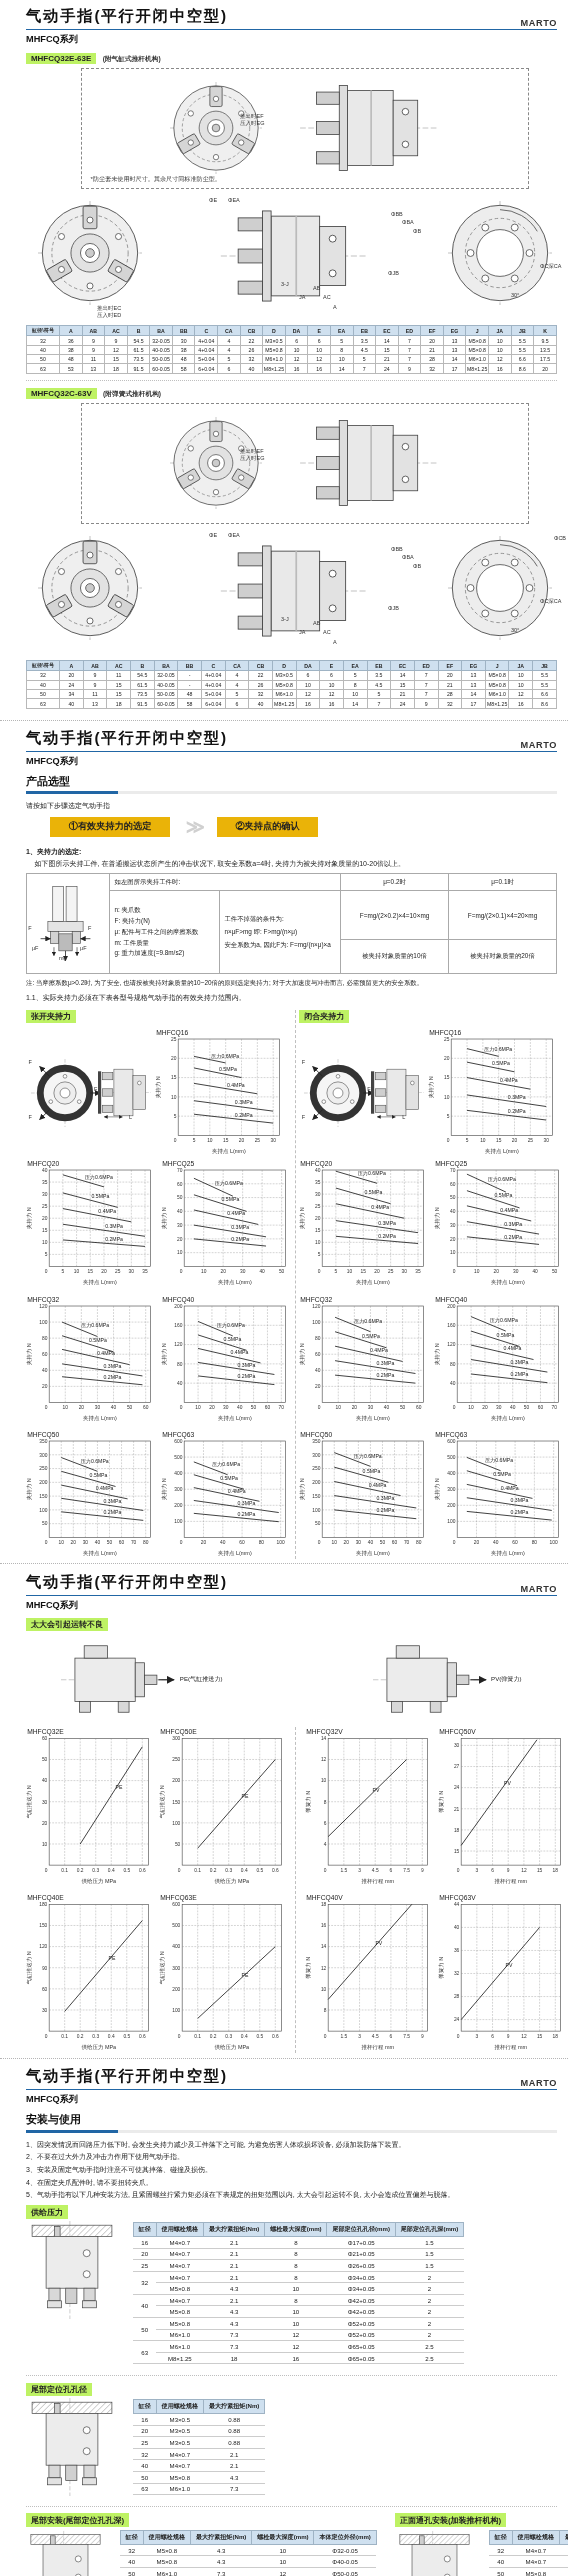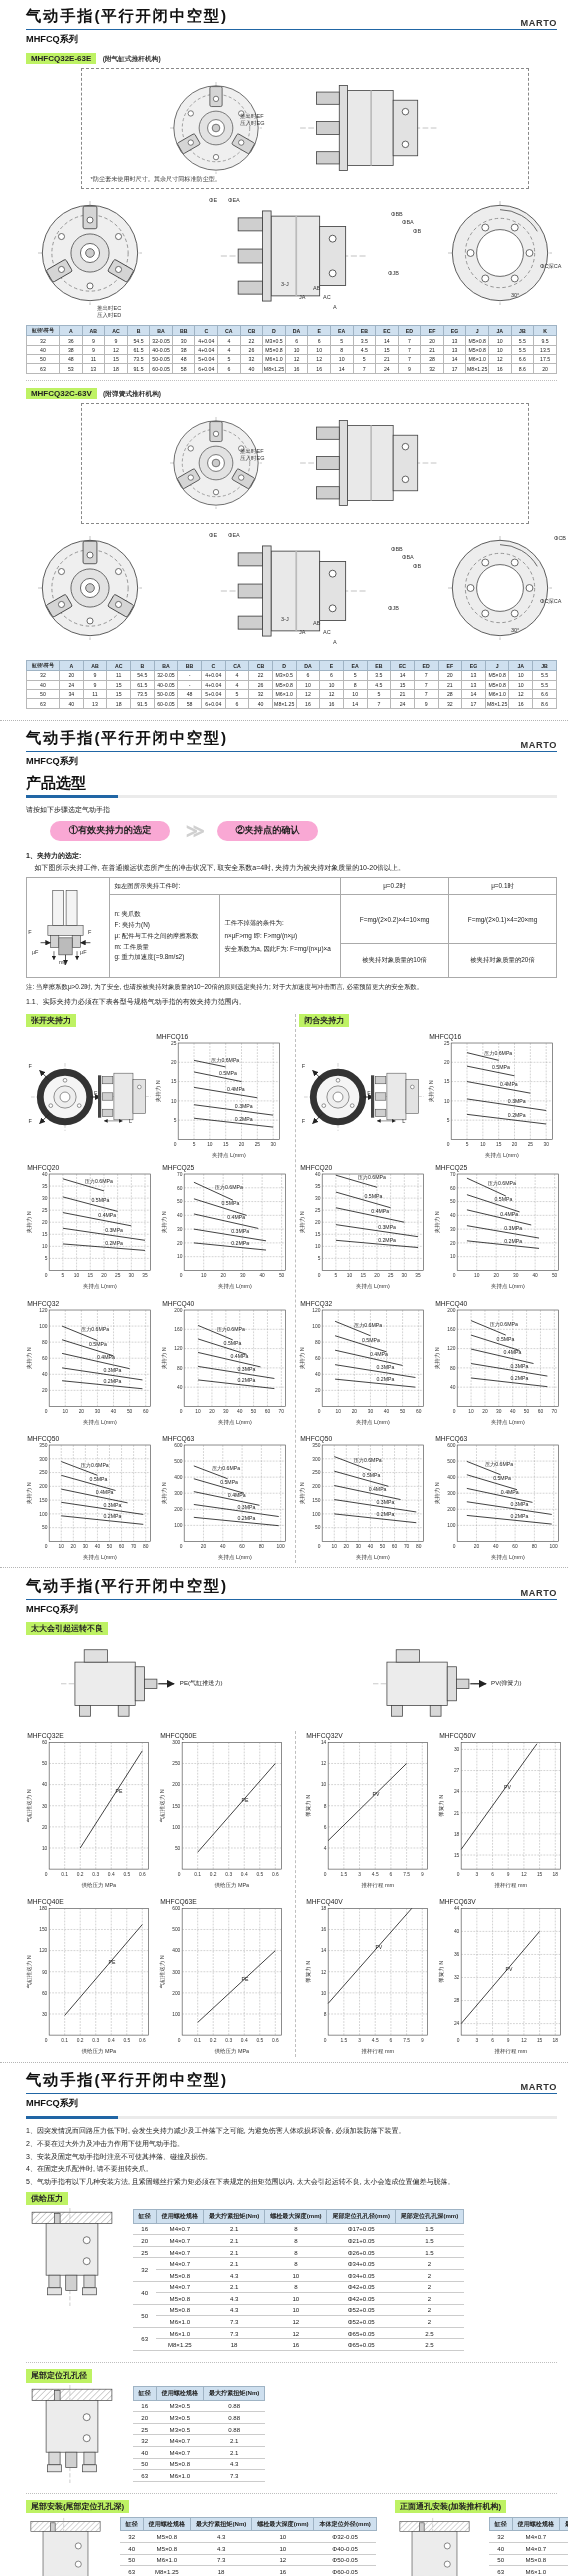--- a/index.html
+++ b/index.html
@@ -5,21 +5,21 @@
   html,body{margin:0;padding:0;background:#fff;}
   body{font-family:"Liberation Sans",sans-serif;color:#222;width:568px;}
   .page{padding:6.1px 11px 3.7px 11px;position:relative;margin-left:15px;}
   
   .hdr{position:relative;margin-bottom:2.4px;}
   .hdr .title{font-size:15.3px;font-weight:bold;letter-spacing:1.8px;color:#111;}
   .hdr .brand{position:absolute;right:0;bottom:2px;font-size:9.2px;font-weight:bold;color:#333;letter-spacing:0.6px;}
   .hdr .rule{border-bottom:1.8px solid #2166a5;margin-top:1.8px;}
   .series{font-size:9.2px;font-weight:bold;margin:3.1px 0 6.1px 0;color:#111;}
   
-  .sect{margin:6.1px 0 2.4px 0;font-size:15px;font-weight:bold;color:#111;}
+  .sect{margin:6.1px 0 2.4px 0;font-size:11px;font-weight:bold;color:#111;}
   .sectbar{height:3.1px;background:linear-gradient(to right,#2166a5 0,#2166a5 92px,#ebebeb 92px,#ebebeb 100%);margin-bottom:6.1px;}
   
   .chip{display:inline-block;background:#bef264;color:#222;font-size:8px;font-weight:bold;padding:1.2px 4.9px;}
   .chipnote{font-size:6.7px;font-weight:bold;color:#333;margin-left:3.7px;}
   .chiprow{margin:6.1px 0 3.7px 0;}
   
   .dashedbox{border:0.6px dashed #888;position:relative;height:119px;margin:3.7px 0 6.1px 55px;width:446px;display:flex;align-items:center;justify-content:center;gap:37px;}
   .dustnote{position:absolute;left:8.6px;bottom:3.7px;font-size:6.1px;color:#333;}
   .drawrow{position:relative;height:125px;margin:2.4px 0 4.9px 0;}
   .drawrow svg{position:absolute;}
@@ -30,21 +30,21 @@
   table.dim td{border:0.6px solid #b8b8b8;text-align:center;padding:1.2px 0;background:#fff;}
   table.dim th:first-child{width:32px;}
   
   table.inst{border-collapse:collapse;font-size:6.1px;margin:1.2px 0 4.9px 0;}
   table.inst th{background:#cfe0ef;border:0.6px solid #9fb3c4;padding:1.8px 4.9px;font-weight:bold;white-space:nowrap;}
   table.inst td{border-top:0.6px solid #ccc;border-bottom:0.6px solid #ccc;text-align:center;padding:1.8px 4.9px;}
   .sep{border-top:1.2px dotted #bfbfbf;margin:6.1px 0;}
   .pagesep{border-top:1.2px dotted #b5b5b5;margin:1.2px 0;}
   
   .steps{display:flex;align-items:center;gap:16px;margin:4.9px 0 8.6px 24.4px;}
-  .step{background:#f9a8d4;font-size:9.2px;font-weight:bold;padding:3.7px 18.3px;color:#222;border-radius:10px;}
+  .step{background:#eab308;font-size:9.2px;font-weight:bold;padding:3.7px 18.3px;color:#222;}
   .chev{color:#d0d0d0;font-size:18.3px;font-weight:bold;letter-spacing:-3.7px;}
   .ptext{font-size:7px;margin:1.8px 0;line-height:1.5;}
   .pnote{font-size:6.4px;margin:4.9px 0;color:#222;}
   
   table.ftab{border-collapse:collapse;width:100%;font-size:6.4px;margin:3.7px 0;}
   table.ftab td{border:0.6px solid #aaa;padding:3.7px 4.9px;vertical-align:middle;}
   .fdiag{width:73px;position:relative;height:92px;}
   .fvars div{margin:1.8px 0;}
   .fcenter{text-align:center;}
   
@@ -1555,20 +1555,21 @@
 <div class="pagesep"></div>
 
 <section class="page">
   <div class="hdr">
     <span class="title">气动手指(平行开闭中空型)</span>
     <span class="brand">MARTO</span>
     <div class="rule"></div>
   </div>
   <div class="series">MHFCQ系列</div>
 
+  <div class="sect">安装与使用</div>
   <div class="sectbar"></div>
 
   <ol class="notes">
     <li>1、因突发情况而回路压力低下时, 会发生夹持力减少及工件落下之可能, 为避免伤害人体或损坏设备, 必须加装防落下装置。</li>
     <li>2、不要在过大外力及冲击力作用下使用气动手指。</li>
     <li>3、安装及固定气动手指时注意不可使其摔落、碰撞及损伤。</li>
     <li>4、在固定夹爪配件时, 请不要扭转夹爪。</li>
     <li>5、气动手指有以下几种安装方法, 且紧固螺丝拧紧力矩必须在下表规定的扭矩范围以内, 太大会引起运转不良, 太小会造成位置偏差与脱落。</li>
   </ol>
 

